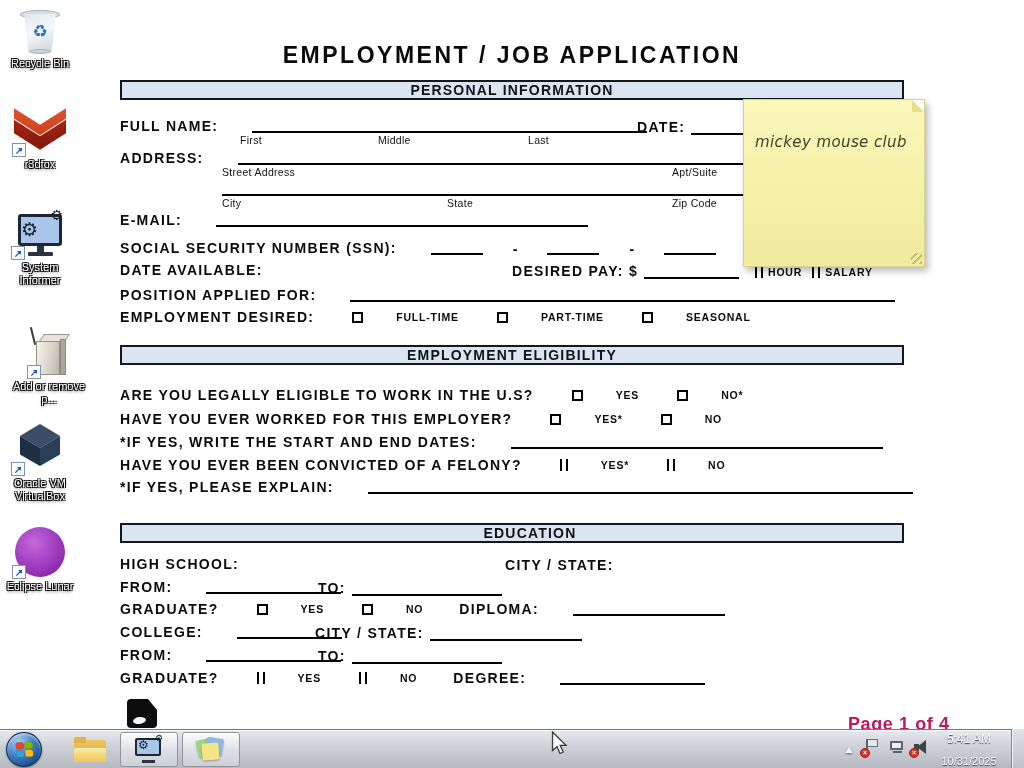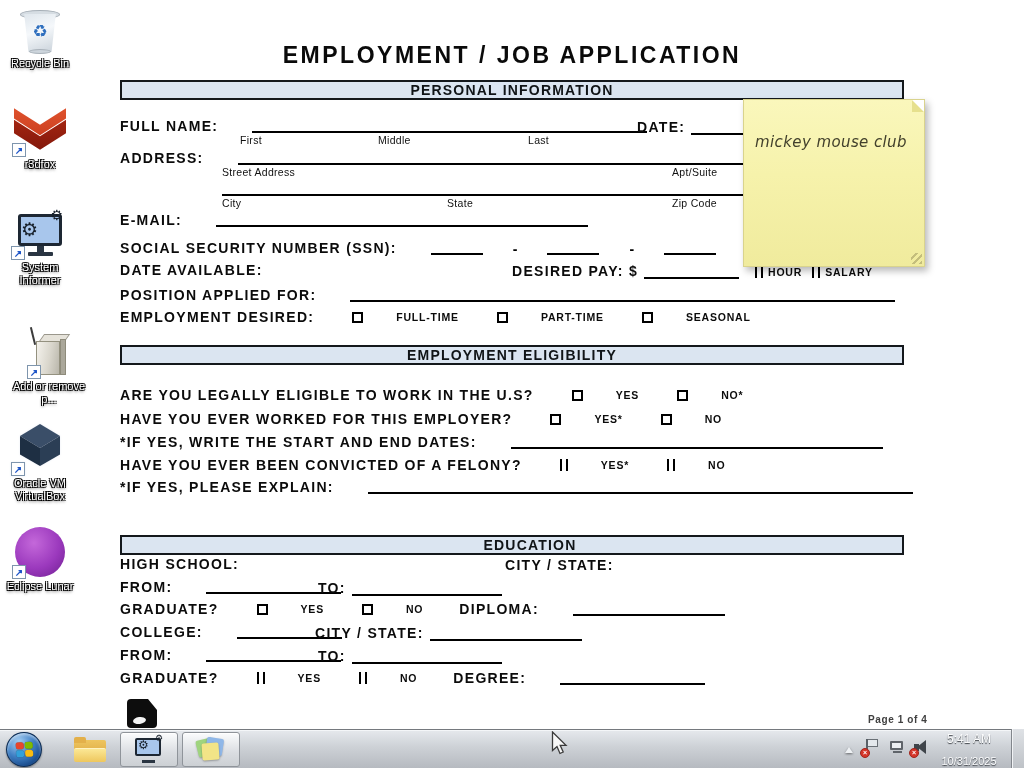--- a/index.html
+++ b/index.html
@@ -15,21 +15,21 @@
   .row { position:absolute; left:120px; height:17px; display:flex; align-items:center; white-space:nowrap;gap:28px; }
   .lbl { font-size:14px; font-weight:bold; letter-spacing:1.3px; color:#0b0b0b; line-height:15px; }
   .ln  { border-bottom:2px solid #000; height:13px; margin-left:6px; }
   .lnabs { position:absolute; border-bottom:2px solid #000; height:2px; }
   .sub { position:absolute; font-size:10.5px; letter-spacing:0.3px; color:#101010; }
   .small { font-size:10.5px; font-weight:bold; letter-spacing:0.8px; color:#0b0b0b; margin-bottom:1px; }
   .cb { width:11px; height:11px; border:2px solid #000; background:#fff; margin:0 5px 1px 10px; flex:none; }
   .cbp{ width:8px; height:12px; border-left:2px solid #000; border-right:2px solid #000; margin:0 5px 1px 10px; flex:none; }
   .grp { position:absolute; bottom:0; display:flex; align-items:flex-end; white-space:nowrap; }
   .dash { font-size:14px; font-weight:bold; margin:0 2px; }
-  .pageind { position:absolute; left:848px; top:714px; font-size:10px; font-weight:bold; letter-spacing:0.6px; color:#404040;margin-left:20px; }
+  .pageind { position:absolute; left:848px; top:714px; font-size:18px; font-weight:bold; letter-spacing:0.6px; color:#be185d; }
 
   
   .dicon { position:absolute; width:76px; text-align:center; cursor:default; }
   .dart { position:relative; margin:0 auto; }
   .dlabel { margin-top:3px; font-size:11px; line-height:13px; color:#fff;
             text-shadow:-1px -1px 0 #000, 1px -1px 0 #000, -1px 1px 0 #000, 1px 1px 0 #000, 0 2px 3px rgba(0,0,0,.65); }
   .sc { position:absolute; left:-2px; bottom:-2px; width:14px; height:14px; background:#fff;
         border:1px solid #7e95ad; display:flex; align-items:center; justify-content:center; }
   .sc::after { content:"\2197"; font-size:10px; font-weight:bold; color:#1d55c8; }
 
@@ -255,21 +255,21 @@
   <span class="small">YES*</span>
   <span class="cbp"></span>
   <span class="small">NO</span>
 </div>
 
 <div class="row" style="top:479px;">
   <span class="lbl">*IF YES, PLEASE EXPLAIN:</span>
   <span class="ln" style="width:545px;"></span>
 </div>
 
-<div class="secbar" style="top:535px;padding-left:36px;">EDUCATION</div>
+<div class="secbar" style="top:523px;padding-left:36px;">EDUCATION</div>
 
 <div class="row" style="top:556px; width:790px;">
   <span class="lbl">HIGH SCHOOL:</span>
   <span class="grp" style="left:385px;">
     <span class="lbl">CITY / STATE:</span>
   </span>
 </div>
 
 <div class="row" style="top:579px; width:790px;">
   <span class="lbl">FROM:</span>

